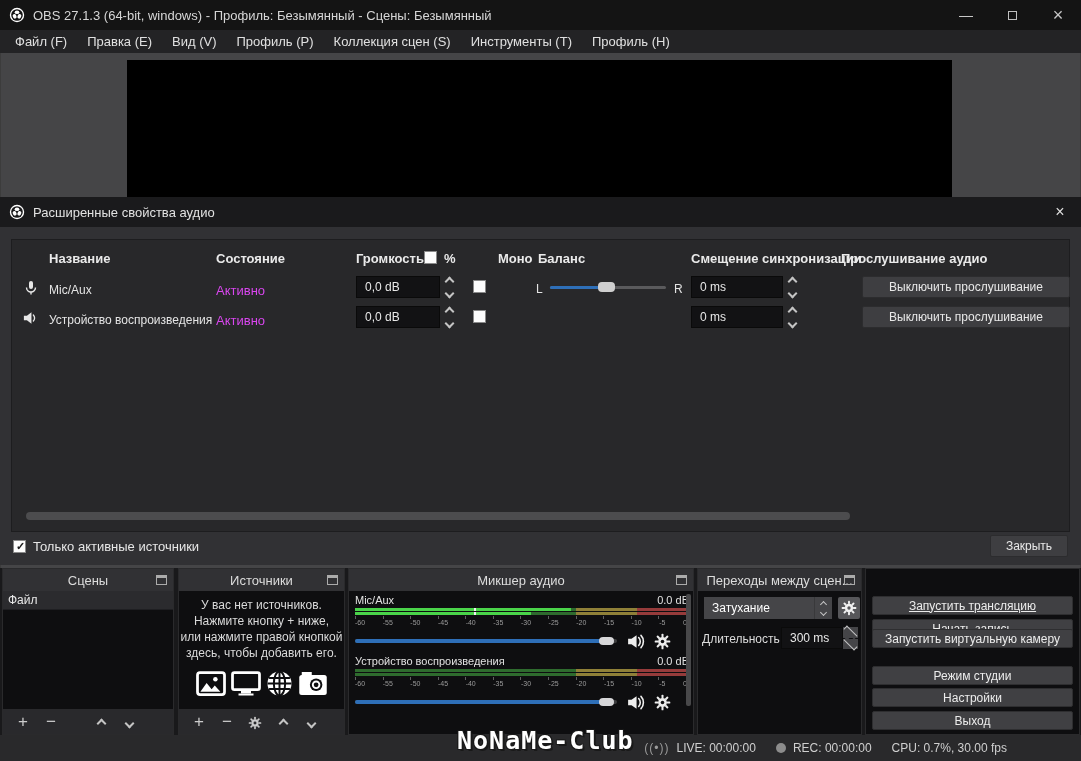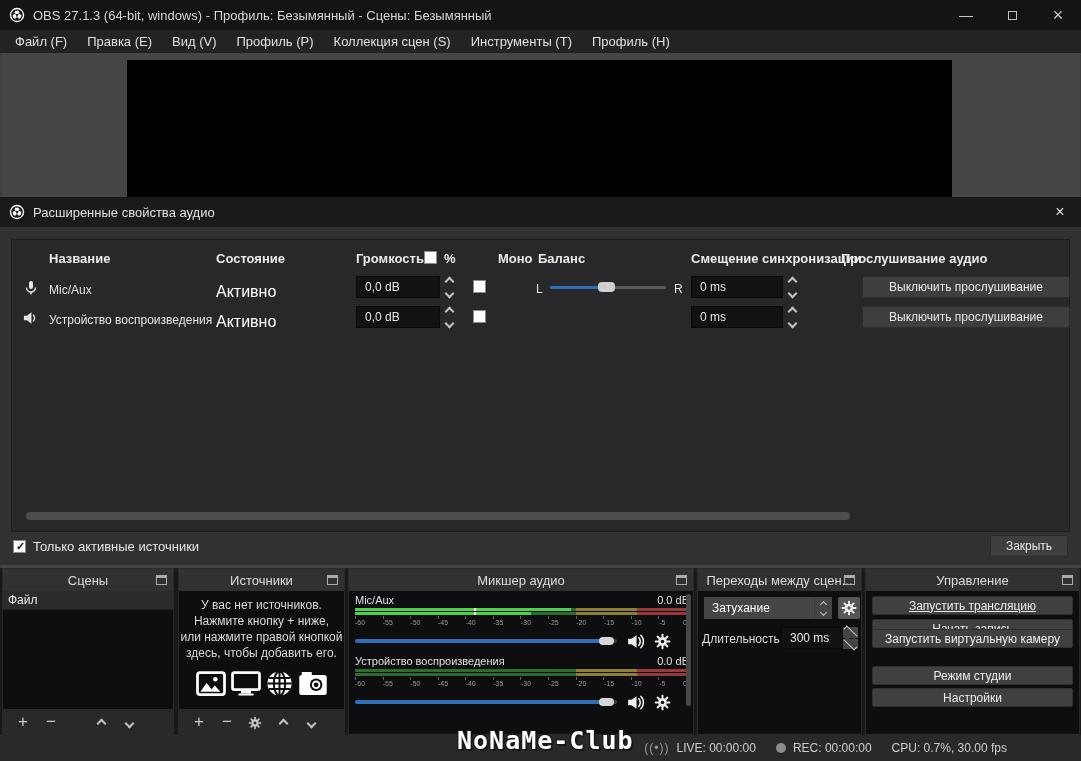--- a/index.html
+++ b/index.html
@@ -27,21 +27,21 @@
   .dialog { position:absolute; left:0; top:197px; width:1081px; height:368px; background:#313134; z-index:5; }
   .dlg-titlebar { height:30px; background:#1a1a1c; display:flex; align-items:center; padding-left:9px; gap:8px;
                   color:#e2e2e2; font-size:13px; position:relative; }
   .dlg-close { position:absolute; right:0; top:0; width:42px; height:30px; display:flex; align-items:center;
                justify-content:center; color:#dedede; font-size:16px; }
   .dlg-body { position:relative; height:338px; }
   .dlg-table { position:absolute; left:11px; top:12px; width:1059px; height:293px; background:#28282a;
                border:1px solid #1d1d1f;text-align:right; }
   .th { position:absolute; top:11px; color:#eaeaea; font-size:13px; font-weight:bold; white-space:nowrap; }
   .cell { position:absolute; white-space:nowrap; color:#e4e4e4; font-size:12px; }
-  .status-red { color:#ffffff; font-size:16px; }
+  .status-red { color:#d946ef; font-size:13px; }
   .field { background:#121214; border:1px solid #0a0a0a; color:#e8e8e8; font-size:12px;
            display:flex; align-items:center; padding-left:8px; height:22px; }
   .cb { width:13px; height:13px; background:#fdfdfd; border:1px solid #8a8a8a; display:inline-block; }
   .cb.checked { position:relative; }
   .cb.checked::after { content:"✓"; position:absolute; left:0; top:-1px; width:13px; text-align:center;
                        color:#1b1b1b; font-size:11px; font-weight:bold; }
   .spinner { display:flex; flex-direction:column; gap:5px; align-items:center; justify-content:center; height:22px; }
   .chev { display:inline-block; width:7px; height:7px; border-left:2px solid #c4c4c4; border-top:2px solid #c4c4c4; }
   .chev.up { transform:rotate(45deg); }
   .chev.down { transform:rotate(225deg); }
@@ -490,29 +490,26 @@
         <span>
             <span class="chev up sm"></span>
           </span>
         <span>
             <span class="chev down sm"></span>
           </span>
       </div>
     </div>
 
     <div class="panel" style="left:865px; width:215px;">
-      <div class="panel-header">
-        <span>Управление</span>
-        <span class="popout"></span>
-      </div>
       <div class="ctl-btn" style="top:27px;text-decoration:underline;">Запустить трансляцию</div>
       <div class="ctl-btn" style="top:50px;">Начать запись</div>
       <div class="ctl-btn" style="top:60px;">Запустить виртуальную камеру</div>
       <div class="ctl-btn" style="top:97px;">Режим студии</div>
       <div class="ctl-btn" style="top:119px;">Настройки</div>
+      <div class="ctl-btn" style="top:142px;">Выход</div>
     </div>
   </div>
 
   <div class="statusbar">
     <div class="status-group">
       <span class="signal">((•))</span>
       <span>LIVE: 00:00:00</span>
     </div>
     <div class="status-group">
       <span class="rec-dot"></span>

